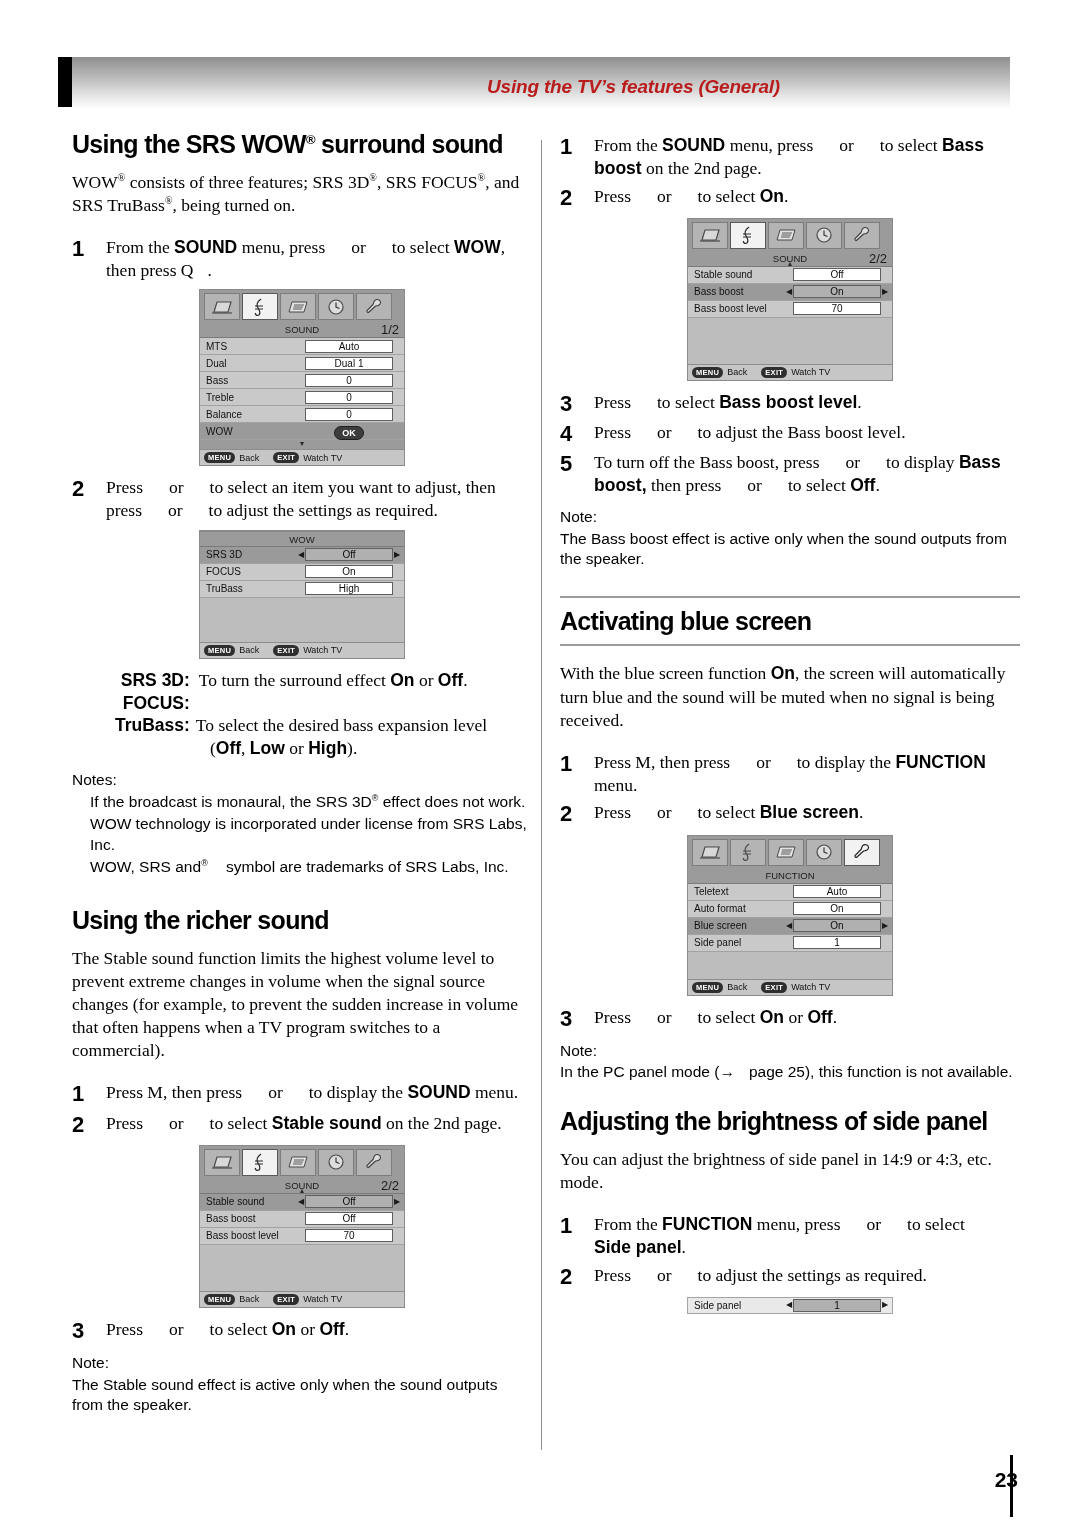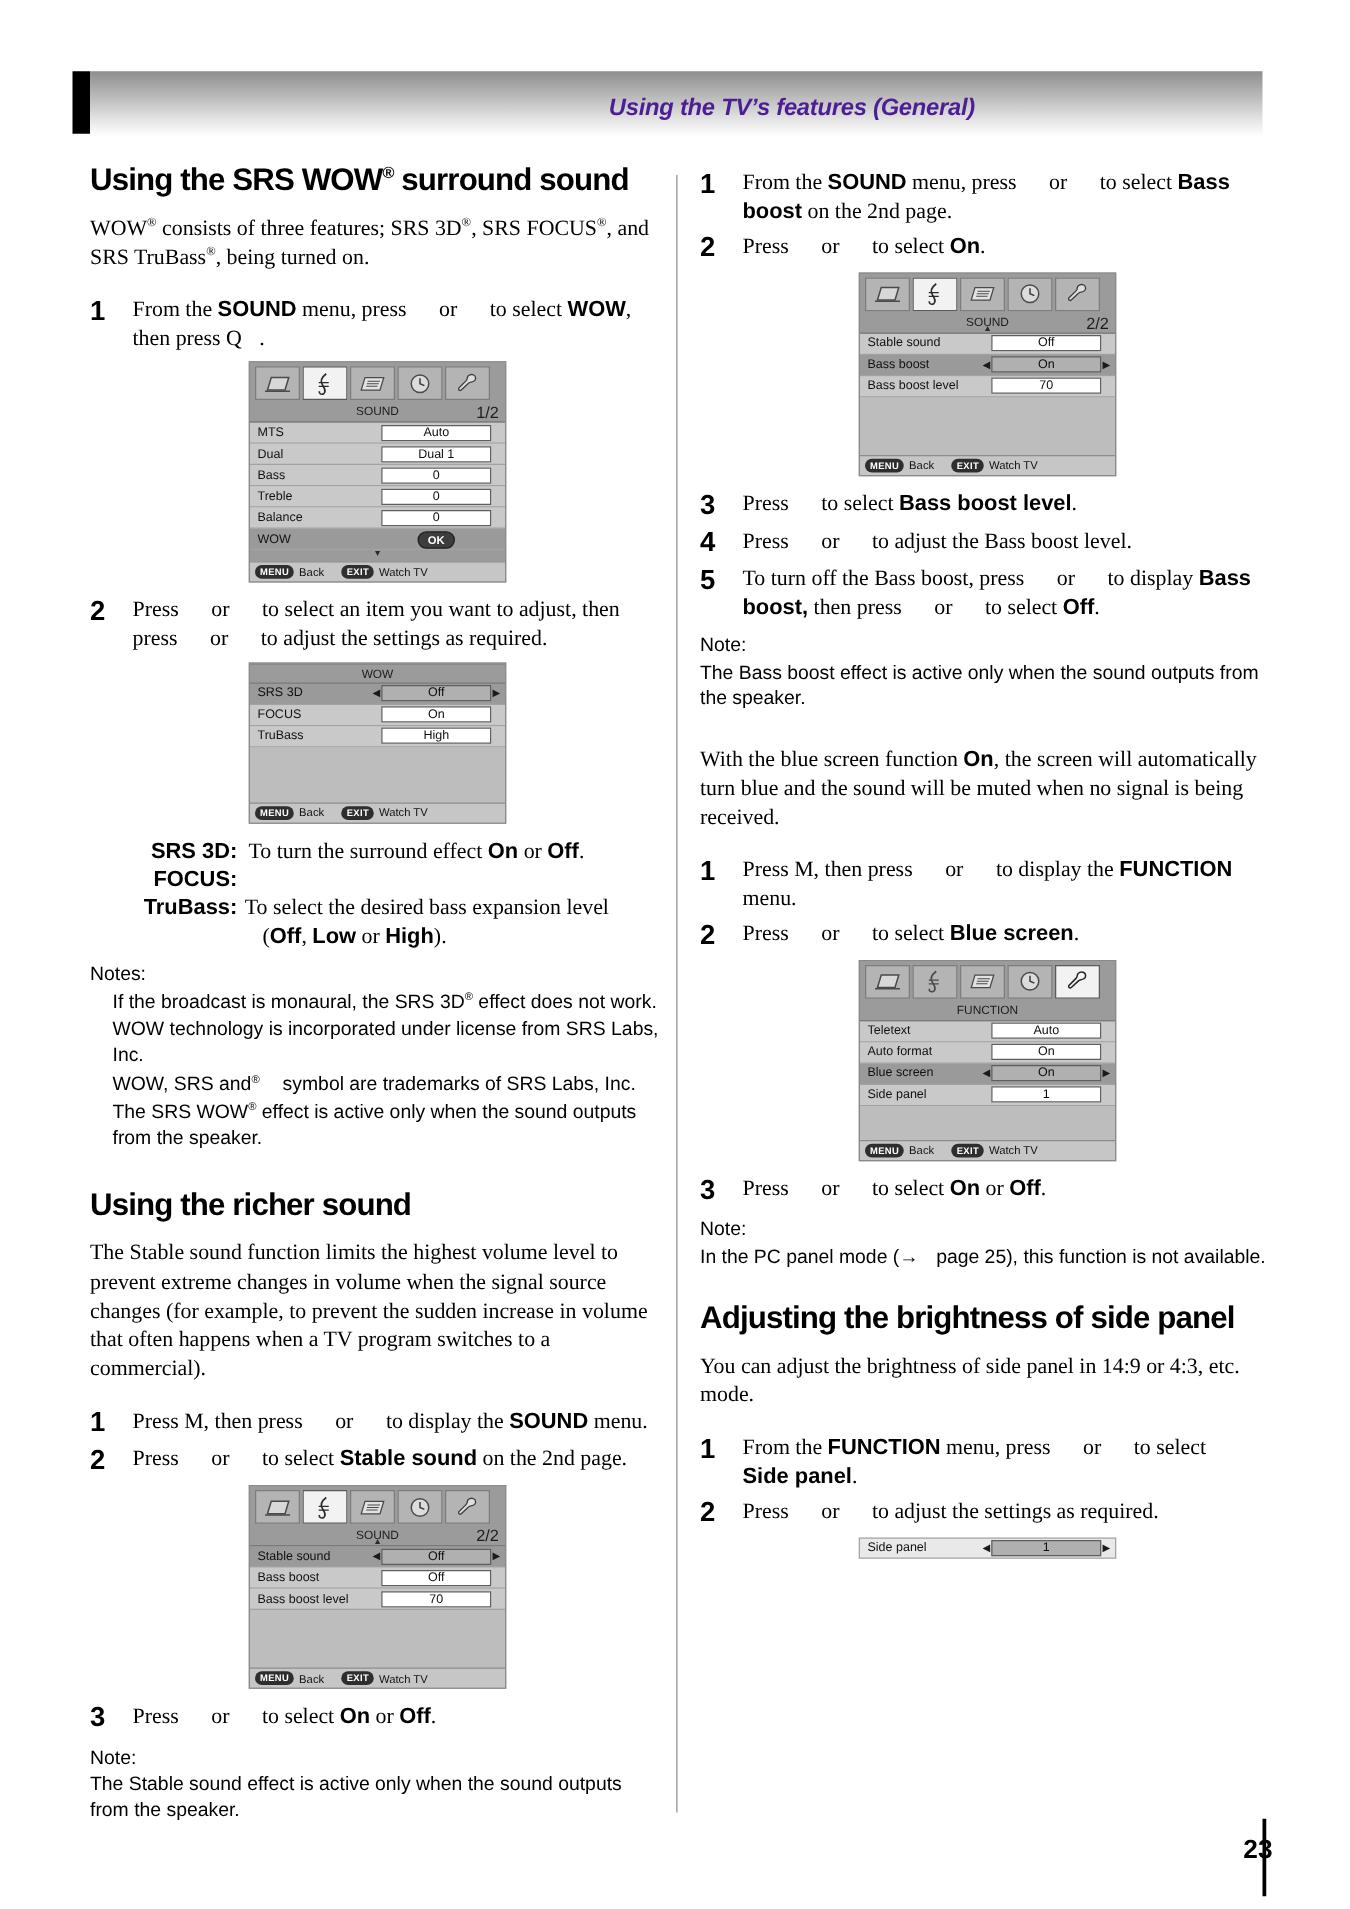--- a/index.html
+++ b/index.html
@@ -28,21 +28,21 @@
   .banner {
     position: absolute; left: 72px; top: 57px;
     width: 938px; height: 52px;
     background: linear-gradient(to bottom, #8e8e8e 0%, #b9b9b9 38%, #e6e6e6 76%, #ffffff 100%);
   }
   .banner-title {
     position: absolute; right: 300px; top: 76px;
     font-family: "Liberation Sans", sans-serif;
     font-weight: bold; font-style: italic;
     font-size: 19px; letter-spacing: -0.2px;
-    color: #4c1d95;
+    color: #b91c1c;
     white-space: nowrap;
   }
 
   
   .col {
     position: absolute; top: 130px;
     width: 460px;
   }
   .col-left  { left: 72px; }
   .col-right { left: 560px; }
@@ -409,21 +409,20 @@
         <span style="padding-left:6px"><span>To select the desired bass expansion level</span></span>
       </div>
       <div style="padding-left:108px"><span>(</span><span class="sans b">Off</span><span>, </span><span class="sans b">Low</span><span> or </span><span class="sans b">High</span><span>).</span></div>
     </div>
 
     <div class="note-block">
       <div class="note-label">Notes:</div>
       <div class="note-item note-indent"><span>If the broadcast is monaural, the SRS 3D</span><sup>®</sup><span> effect does not work.</span></div>
       <div class="note-item note-indent"><span>WOW technology is incorporated under license from SRS Labs, Inc.</span></div>
       <div class="note-item note-indent"><span>WOW, SRS and</span><sup>®</sup><span class="gap-s"></span><span> symbol are trademarks of SRS Labs, Inc.</span></div>
-      <div class="note-item note-indent"><span>The SRS WOW</span><sup>®</sup><span> effect is active only when the sound outputs from the speaker.</span></div>
     </div>
 
     <div style="height:26px"></div>
 
     <h2 class="sec">Using the richer sound</h2>
     <p class="body">The Stable sound function limits the highest volume level to prevent extreme changes in volume when the signal source changes (for example, to prevent the sudden increase in volume that often happens when a TV program switches to a commercial).</p>
 
     <div style="height:10px"></div>
 
     <div class="step">
@@ -616,20 +615,21 @@
       <div class="step-txt"><span>To turn off the Bass boost, press</span><span class="gap"></span><span>or</span><span class="gap"></span><span>to display </span><span class="sans b">Bass boost,</span><span> then press</span><span class="gap"></span><span>or</span><span class="gap"></span><span>to select </span><span class="sans b">Off</span><span>.</span></div>
     </div>
 
     <div class="note-block">
       <div class="note-label">Note:</div>
       <div class="note-item">The Bass boost effect is active only when the sound outputs from the speaker.</div>
     </div>
 
     <div style="height:24px"></div>
 
+    <h2 class="sec ruled">Activating blue screen</h2>
 
     <p class="body"><span>With the blue screen function </span><span class="sans b">On</span><span>, the screen will automatically turn blue and the sound will be muted when no signal is being received.</span></p>
 
     <div style="height:10px"></div>
 
     <div class="step">
       <div class="step-num">1</div>
       <div class="step-txt"><span>Press M</span><span>, then press</span><span class="gap"></span><span>or</span><span class="gap"></span><span>to display the </span><span class="sans b">FUNCTION</span><span> menu.</span></div>
     </div>
 

